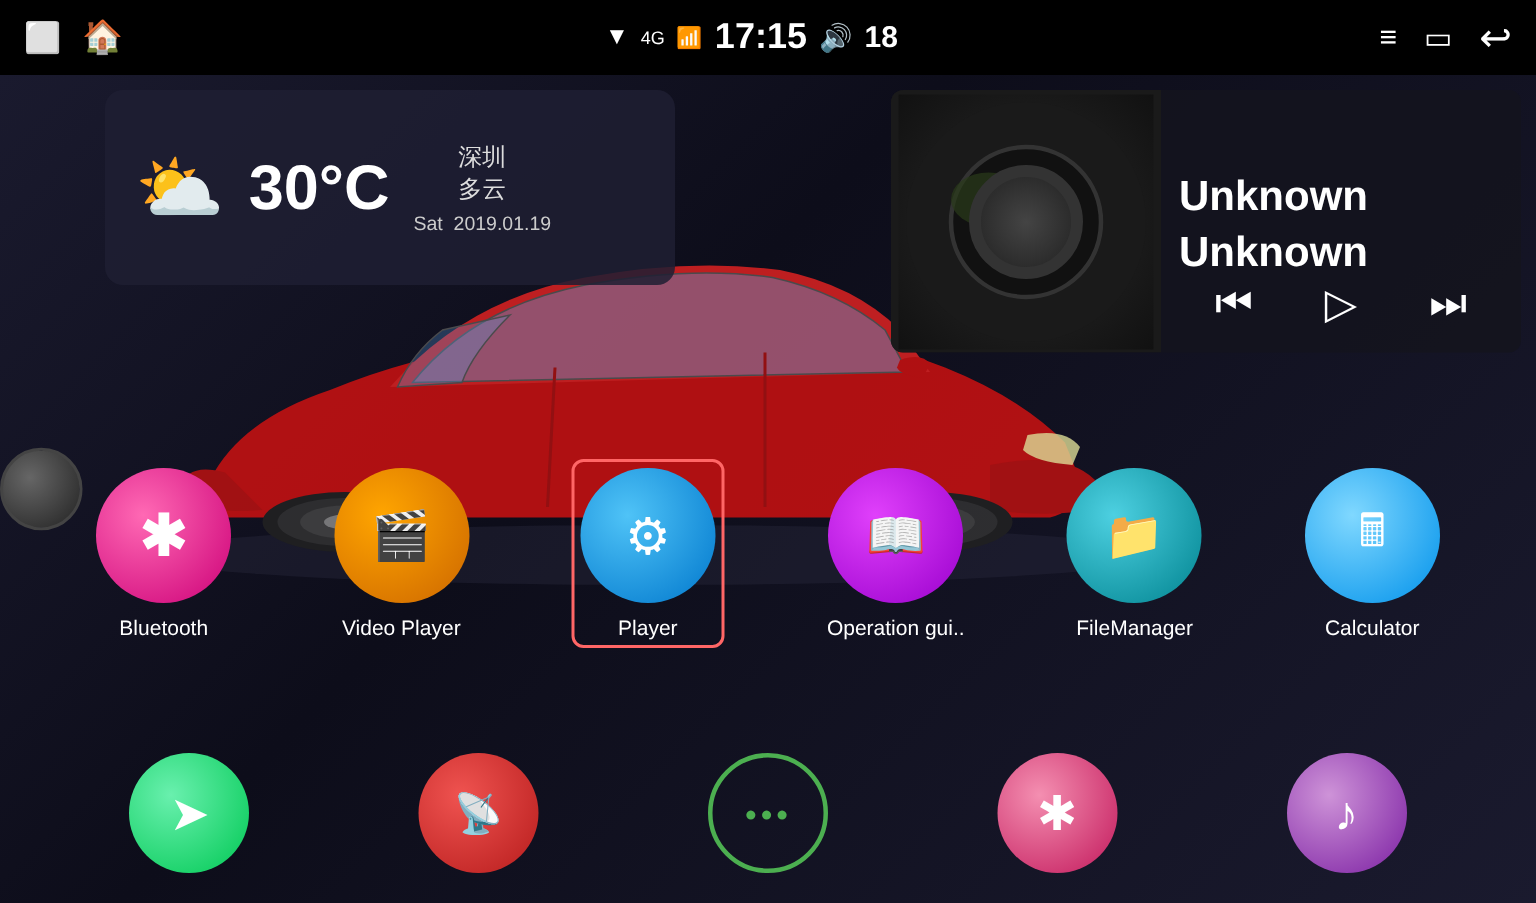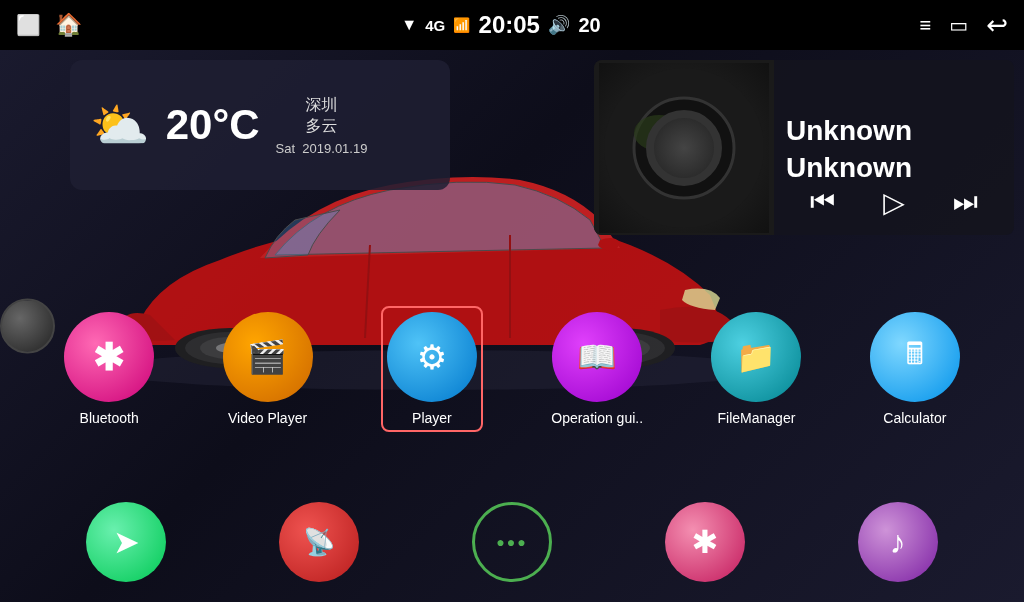--- a/index.html
+++ b/index.html
@@ -200,25 +200,25 @@
 </head>
 <body>
 
 <div class="status-bar">
   <div class="status-left">
     <span style="font-size:20px;">⬜</span>
     <span style="font-size:22px;">🏠</span>
   </div>
   <div class="status-center">
     <span style="font-size:16px;">▼</span>
-    <span style="font-size:15px; font-weight:bold;">4G</span>
+    <span style="font-size:12px; font-weight:normal;">4G</span>
     <span style="font-size:14px;">📶</span>
-    <span style="font-size:24px; font-weight:bold;">20:05</span>
+    <span style="font-size:24px; font-weight:bold;">17:15</span>
     <span style="font-size:18px;">🔊</span>
-    <span style="font-size:20px; font-weight:bold;">20</span>
+    <span style="font-size:20px; font-weight:bold;">18</span>
   </div>
   <div class="status-right">
     <span class="menu-icon">≡</span>
     <span class="screen-icon">▭</span>
     <span class="back-btn">↩</span>
   </div>
 </div>
 
 <div class="car-bg">
 
@@ -256,21 +256,21 @@
       <line x1="310" y1="165" x2="305" y2="258" stroke="#aa1111" stroke-width="2"></line>
       <line x1="450" y1="155" x2="450" y2="258" stroke="#aa1111" stroke-width="2"></line>
 
       <path d="M 540,160 Q 555,155 560,163 L 555,172 Q 540,170 538,165 Z" fill="#cc1111"></path>
     </svg>
   </div>
 
   <div class="weather-widget">
     <div class="weather-icon-area">⛅</div>
     <div class="weather-info">
-      <div class="weather-temp">20°C</div>
+      <div class="weather-temp">30°C</div>
     </div>
     <div style="display:flex; flex-direction:column; align-items:center; gap:4px;">
       <div style="font-size:16px; color:#ddd;">
         <span>深圳</span><br>
         <span>多云</span>
       </div>
       <div style="font-size:13px; color:#ccc;">
         <span>Sat</span>&nbsp;&nbsp;<span>2019.01.19</span>
       </div>
     </div>

